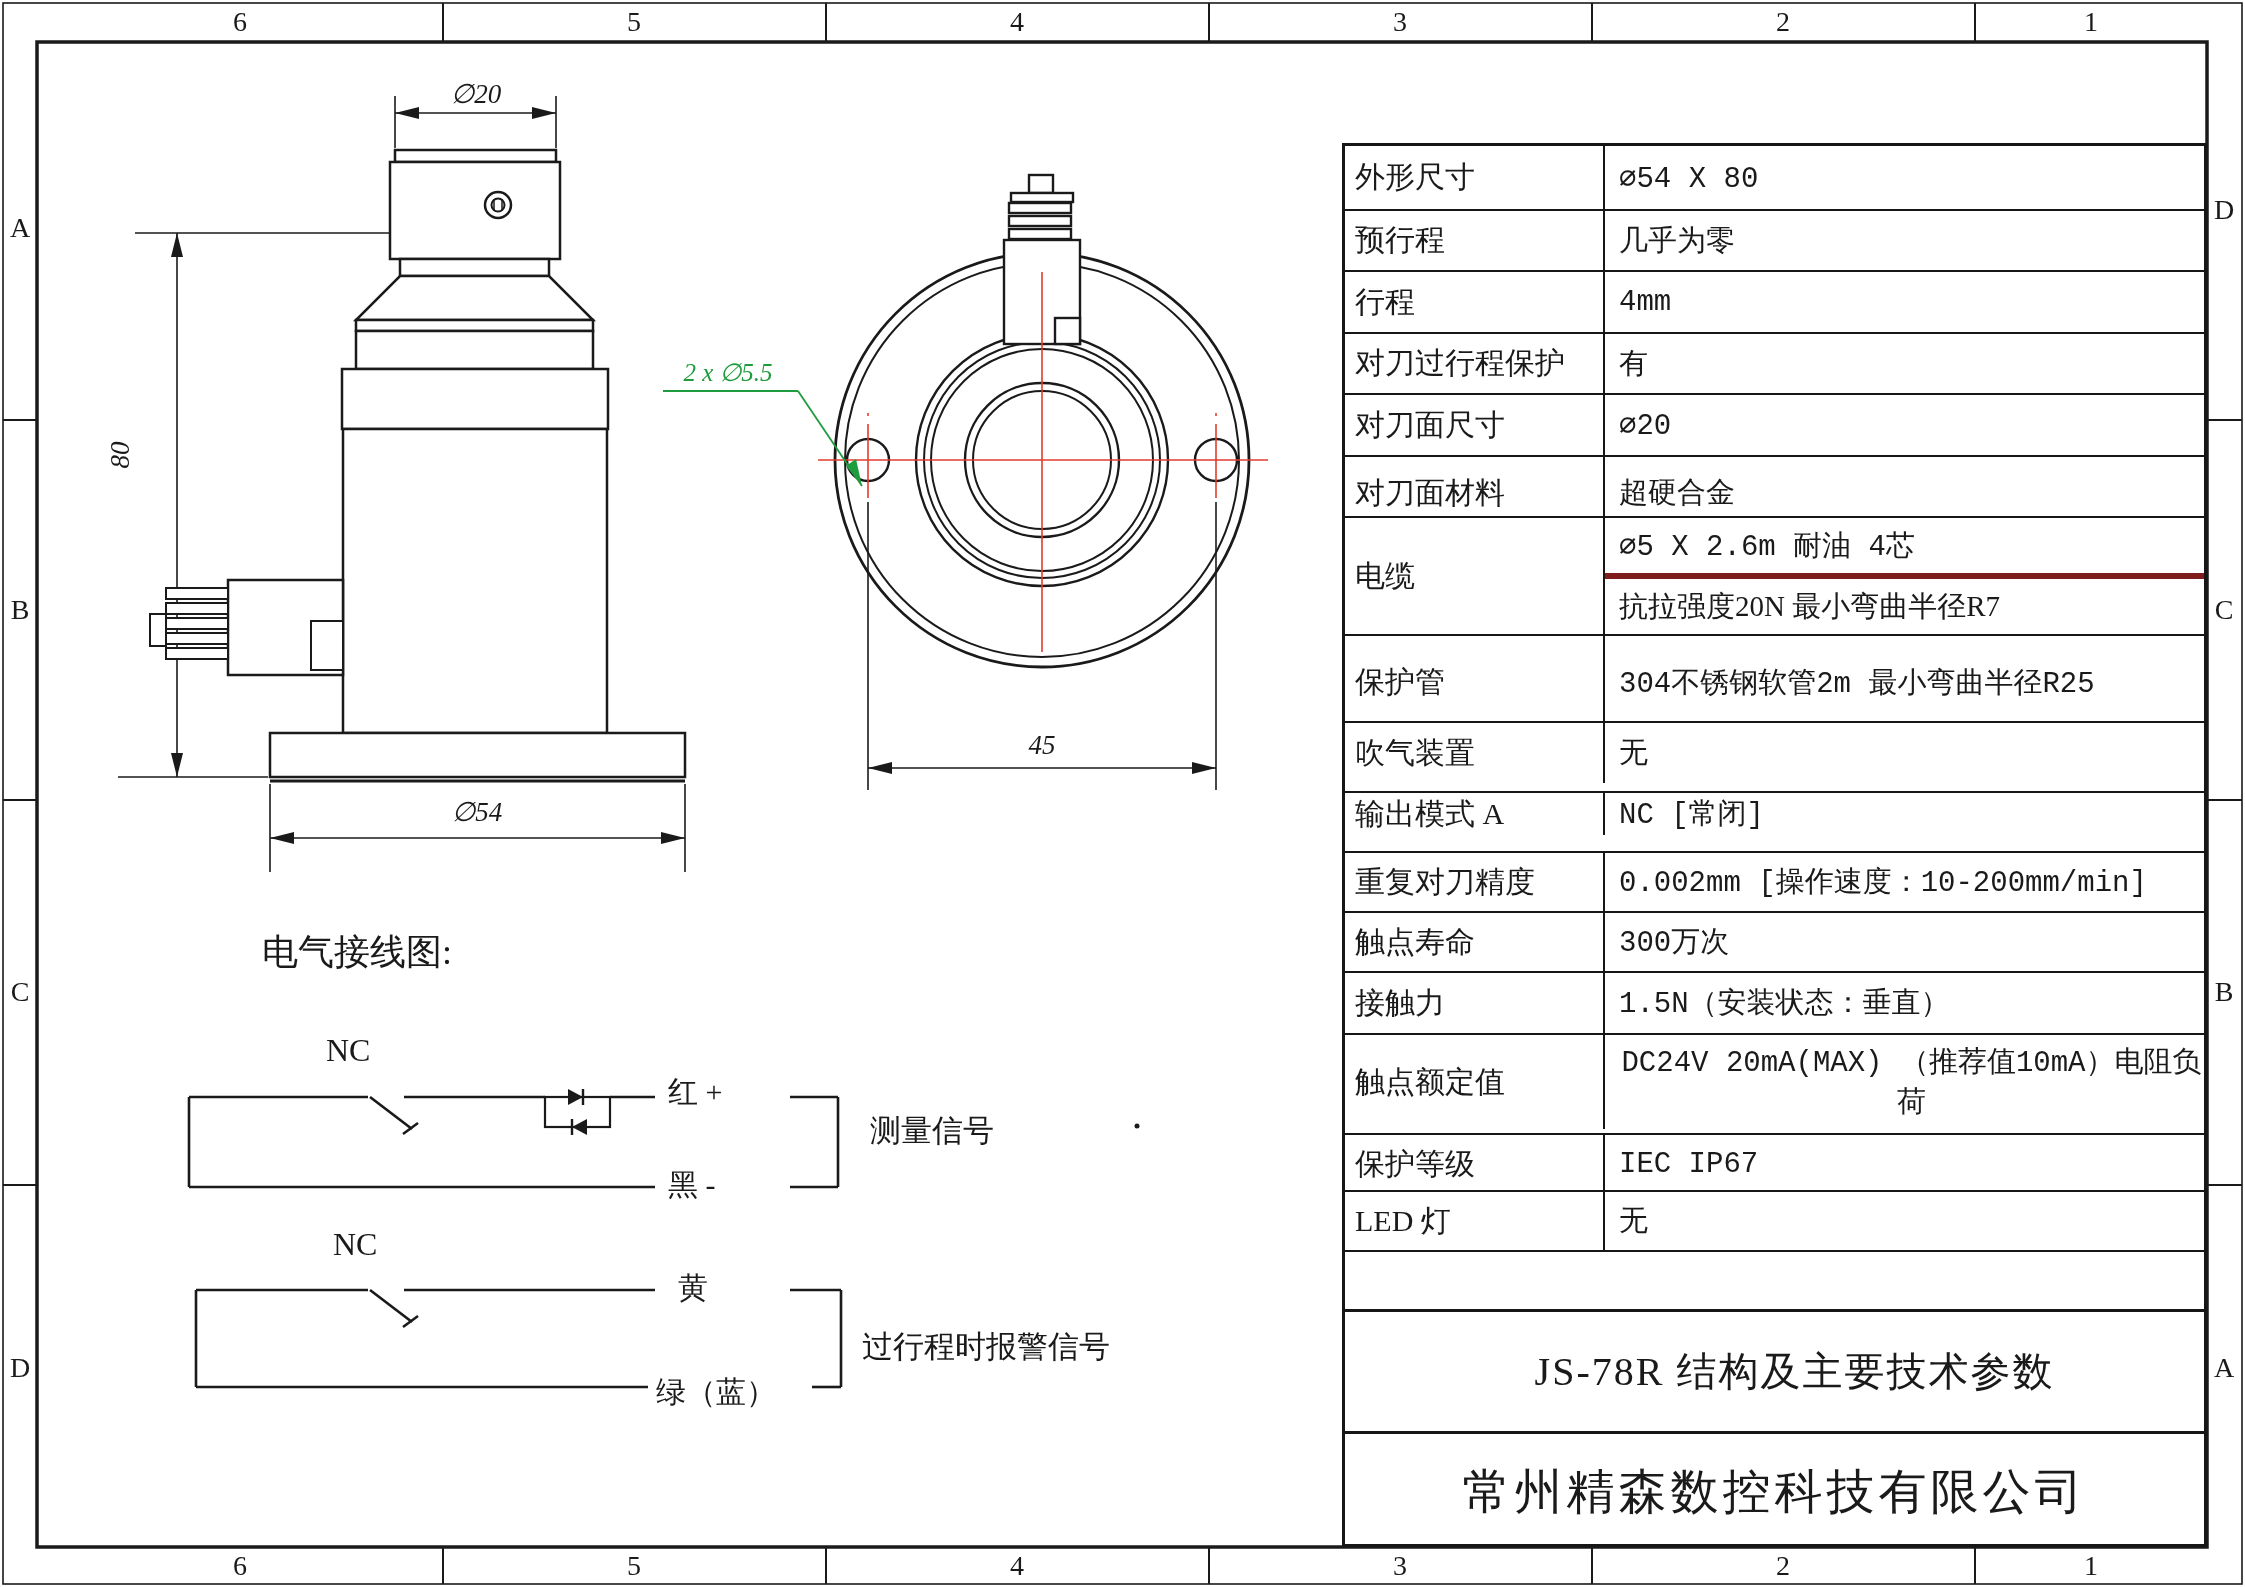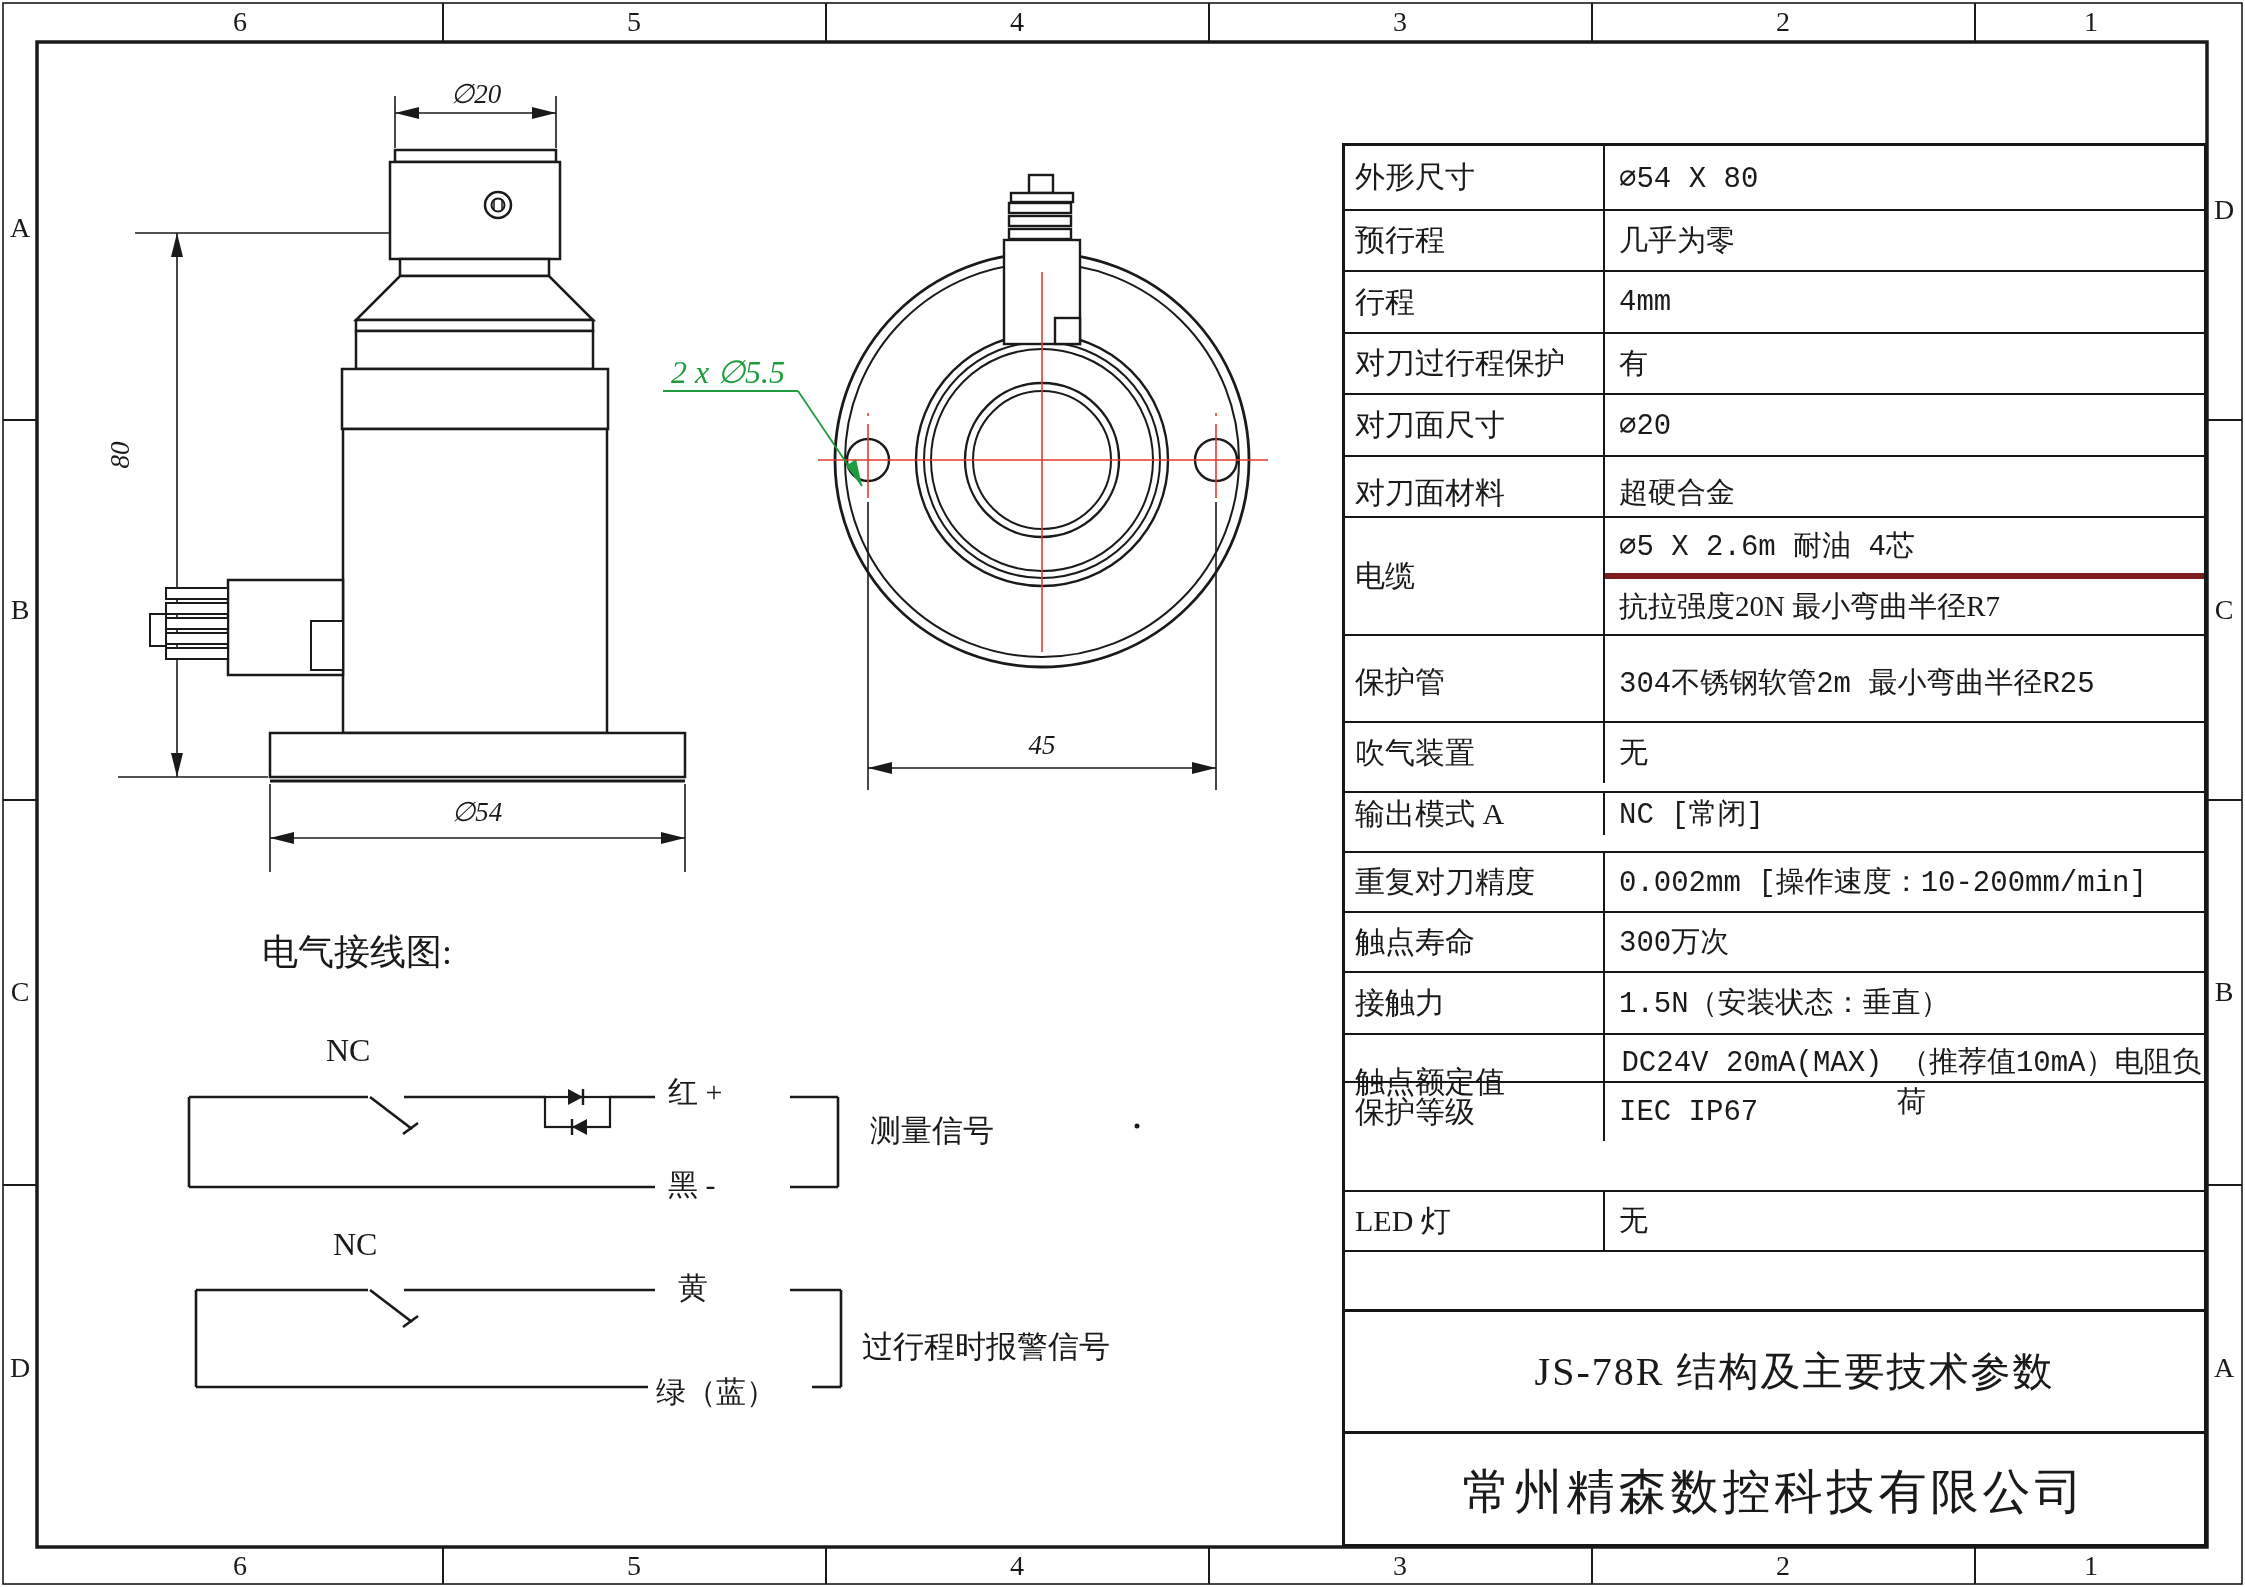--- a/index.html
+++ b/index.html
@@ -206,21 +206,21 @@
   <div class="txt zone" style="left:20px;top:1368px">D</div>
   <div class="txt zone" style="left:2224px;top:210px">D</div>
   <div class="txt zone" style="left:2224px;top:610px">C</div>
   <div class="txt zone" style="left:2224px;top:992px">B</div>
   <div class="txt zone" style="left:2224px;top:1368px">A</div>
 
   <div class="txt dim" style="left:476px;top:94px">∅20</div>
   <div class="txt dim" style="left:120px;top:455px;transform:translate(-50%,-50%) rotate(-90deg)">80</div>
   <div class="txt dim" style="left:477px;top:812px">∅54</div>
   <div class="txt dim" style="left:1042px;top:745px">45</div>
-  <div class="txt dim dim-green" style="left:728px;top:372px;font-size:32px">2 x ∅5.5</div>
+  <div class="txt dim dim-green" style="left:728px;top:372px;font-size:25px">2 x ∅5.5</div>
 
   <div class="txt cjk" style="left:262px;top:928px;font-size:36px">电气接线图:</div>
   <div class="txt" style="left:326px;top:1032px;font-size:32px">NC</div>
   <div class="txt" style="left:333px;top:1226px;font-size:32px">NC</div>
   <div class="txt cjk" style="left:668px;top:1072px">红 +</div>
   <div class="txt cjk" style="left:668px;top:1165px">黑 -</div>
   <div class="txt cjk" style="left:678px;top:1268px">黄</div>
   <div class="txt cjk" style="left:656px;top:1372px">绿（蓝）</div>
   <div class="txt cjk" style="left:870px;top:1110px;font-size:31px">测量信号</div>
   <div class="txt cjk" style="left:862px;top:1326px;font-size:31px">过行程时报警信号</div>
@@ -278,21 +278,21 @@
       <div class="val">300万次</div>
     </div>
     <div class="row bt" style="top:825px;height:62px">
       <div class="lbl">接触力</div>
       <div class="val">1.5N（安装状态：垂直）</div>
     </div>
     <div class="row bt" style="top:887px;height:96px">
       <div class="lbl">触点额定值</div>
       <div class="val">DC24V 20mA(MAX) （推荐值10mA）电阻负荷</div>
     </div>
-    <div class="row bt" style="top:935px;height:60px">
+    <div class="row bt" style="top:987px;height:60px">
       <div class="lbl">保护等级</div>
       <div class="val">IEC IP67</div>
     </div>
     <div class="row bt" style="top:1044px;height:60px">
       <div class="lbl">LED 灯</div>
       <div class="val">无</div>
     </div>
     <div class="fullrow bt row" style="top:1104px;height:59px"></div>
     <div class="fullrow btk row title-row" style="top:1163px;height:122px;justify-content:center">JS-78R 结构及主要技术参数</div>
     <div class="fullrow btk row company-row" style="top:1285px;height:119px;justify-content:center">常州精森数控科技有限公司</div>

